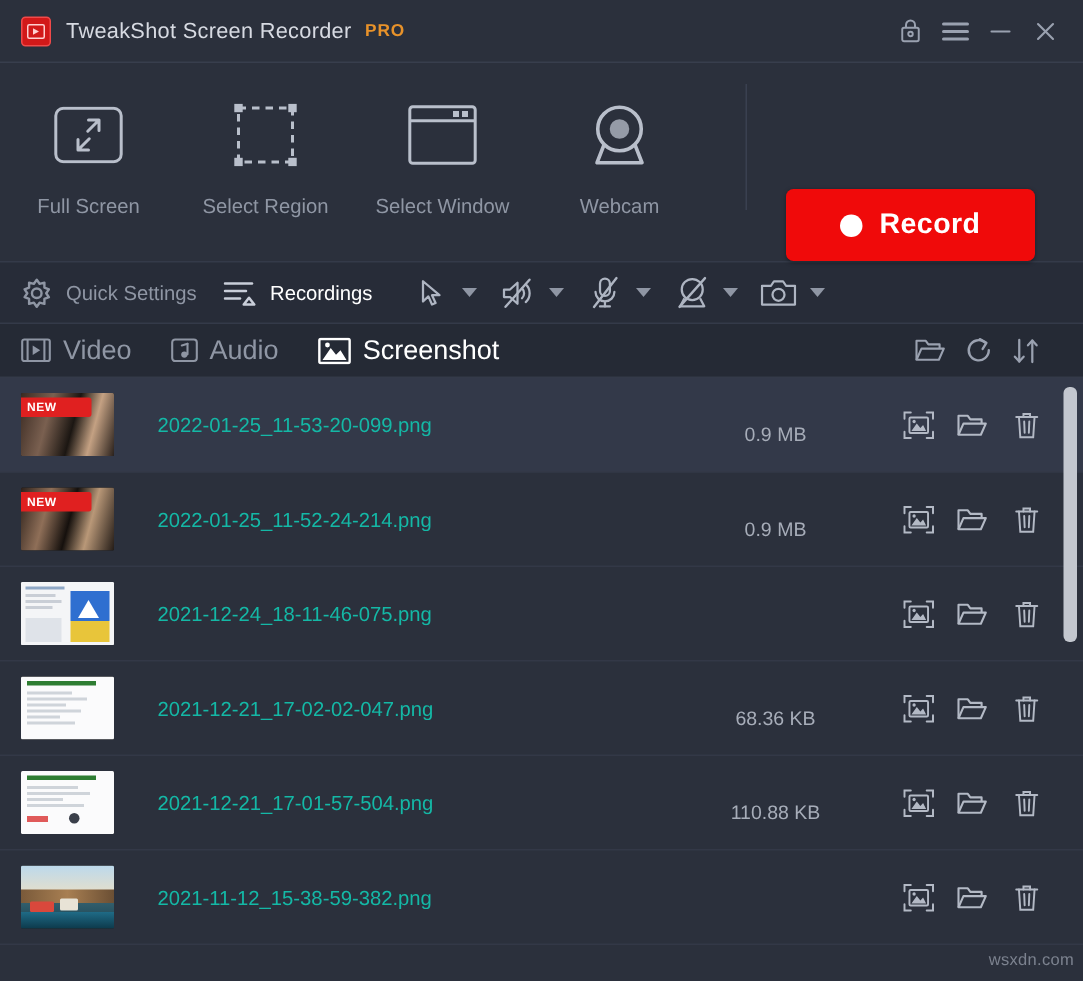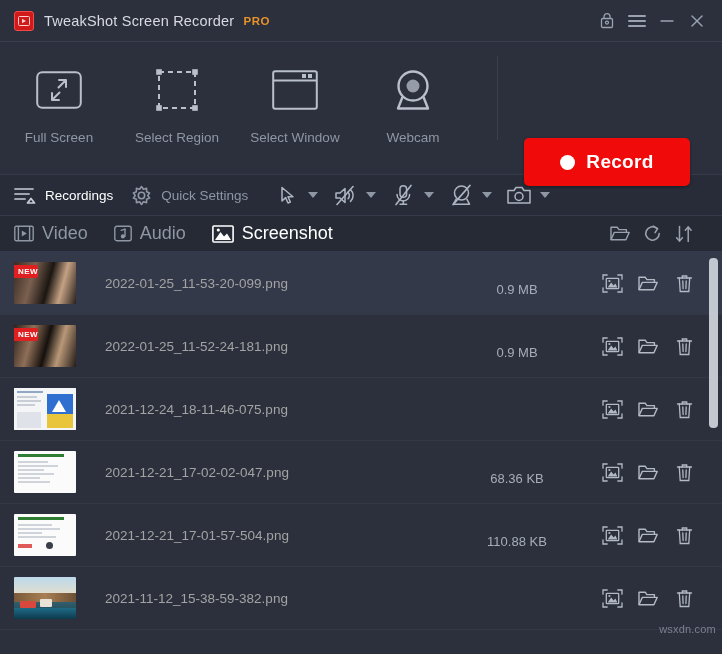--- a/index.html
+++ b/index.html
@@ -66,21 +66,21 @@
     color: #b9bfcb;
   }
   .mode .lbl {
     margin-top: 12px; font-size: 13.5px; color: #8f96a4; white-space: nowrap;
   }
   .mode-sep {
     position: absolute; left: 497px; top: 14px;
     width: 1px; height: 84px; background: #3a4050;
   }
   .record-wrap {
-    position: absolute; left: 524px; top: 96px;
+    position: absolute; left: 524px; top: 84px;
   }
   .record-btn {
     width: 166px; height: 48px; border-radius: 5px;
     background: #f00a0a;
     display: flex; align-items: center; justify-content: center;
     cursor: pointer; border: none;
     box-shadow: 0 1px 3px rgba(0,0,0,.35);
   }
   .record-dot {
     width: 15px; height: 15px; border-radius: 50%;
@@ -148,27 +148,27 @@
     width: 62px; height: 42px; flex: none;
     position: relative; overflow: hidden;
     border-radius: 1px;
     background: #1a1a1a;
   }
   .thumb .inner { position:absolute; inset:0; }
   .newtag {
     position: absolute; left: 0; top: 3px;
     background: #e02020; color: #fff;
     font-size: 8px; font-weight: bold; letter-spacing: .4px;
-    padding: 2px 0 2px 4px;
+    padding: 2px 23px 2px 4px;
     border-radius: 0 2px 2px 0;
     z-index: 3;
   }
   .fname {
     margin-left: 29px;
-    font-size: 13.5px; color: #a3a3a3;
+    font-size: 13.5px; color: #14b8a6;
     flex: 1 1 auto; white-space: nowrap; overflow: hidden;
   }
   .fsize {
     font-size: 13px; color: #a7adb9;
     width: 150px; text-align: center; flex: none; margin-top: 12px;
   }
   .racts { display: flex; align-items: center; flex: none; }
   .ract {
     width: 32px; height: 30px; display:flex; align-items:center; justify-content:center;
     color:#b3b9c5; cursor:pointer; margin-left: 4px;
@@ -178,21 +178,21 @@
   .sbtrack {
     position: absolute; right: 4px; top: 6px;
     width: 9px; bottom: 6px; background: transparent;
   }
   .sbthumb {
     position: absolute; left: 0; top: 0;
     width: 9px; height: 170px; border-radius: 4px;
     background: #c3c7cf; cursor: pointer;
   }
   .watermark {
-    position: absolute; right: 6px; bottom: 19px;
+    position: absolute; right: 6px; bottom: 8px;
     font-size: 11px; color: #7c828f; letter-spacing: .2px;
   }
 
   
   .t-doc { background:#f2f3f5; }
   .t-photo-sky { position:absolute; left:0; right:0; top:0; height:45%;
     background: linear-gradient(#bcd9ec,#e6dfca); }
   .t-photo-land { position:absolute; left:0; right:0; bottom:0; height:58%;
     background: linear-gradient(#3d6a78,#17404f); }
 </style>
@@ -293,40 +293,40 @@
     <div class="record-wrap">
       <button class="record-btn">
         <span class="record-dot"></span>
         <span class="record-lbl">Record</span>
       </button>
     </div>
   </div>
 
   <div class="secbar">
 
+    <div class="secitem">
+      <span class="si" style="color:#8f96a4">
+        <svg width="21" height="21" viewBox="0 0 21 21" fill="none" stroke="currentColor" stroke-width="1.6">
+          <circle cx="10.5" cy="10.5" r="3.2"></circle>
+          <path d="M10.5 1.5 L12.4 4.2 L15.6 3.4 L15.6 6.7 L18.6 7.9 L16.8 10.5 L18.6 13.1 L15.6 14.3 L15.6 17.6 L12.4 16.8 L10.5 19.5 L8.6 16.8 L5.4 17.6 L5.4 14.3 L2.4 13.1 L4.2 10.5 L2.4 7.9 L5.4 6.7 L5.4 3.4 L8.6 4.2 Z" stroke-linejoin="round"></path>
+        </svg>
+      </span>
+      <span class="st">Quick Settings</span>
+    </div>
+
     <div class="secitem active">
       <span class="si">
         <svg width="22" height="20" viewBox="0 0 22 20" fill="none" stroke="currentColor" stroke-width="1.7" stroke-linecap="round">
           <line x1="1" y1="4" x2="19" y2="4"></line>
           <line x1="1" y1="9" x2="15" y2="9"></line>
           <line x1="1" y1="14" x2="11" y2="14"></line>
           <path d="M13.5 18 L17 13.5 L20.5 18 Z" stroke-linejoin="round"></path>
         </svg>
       </span>
       <span class="st">Recordings</span>
-    </div>
-
-    <div class="secitem">
-      <span class="si" style="color:#8f96a4">
-        <svg width="21" height="21" viewBox="0 0 21 21" fill="none" stroke="currentColor" stroke-width="1.6">
-          <circle cx="10.5" cy="10.5" r="3.2"></circle>
-          <path d="M10.5 1.5 L12.4 4.2 L15.6 3.4 L15.6 6.7 L18.6 7.9 L16.8 10.5 L18.6 13.1 L15.6 14.3 L15.6 17.6 L12.4 16.8 L10.5 19.5 L8.6 16.8 L5.4 17.6 L5.4 14.3 L2.4 13.1 L4.2 10.5 L2.4 7.9 L5.4 6.7 L5.4 3.4 L8.6 4.2 Z" stroke-linejoin="round"></path>
-        </svg>
-      </span>
-      <span class="st">Quick Settings</span>
     </div>
 
     <div class="tool-group">
       <span class="tool-ic">
         <svg width="17" height="19" viewBox="0 0 17 19" fill="none" stroke="currentColor" stroke-width="1.5" stroke-linejoin="round">
           <path d="M3 1.5 L3 15 L6.6 11.6 L9 17 L11.4 16 L9 10.8 L14 10.8 Z"></path>
         </svg>
       </span>
       <span class="caret">
         <svg width="10" height="7" viewBox="0 0 10 7" fill="currentColor">
@@ -495,21 +495,21 @@
           </svg>
         </span>
       </div>
     </div>
 
     <div class="row">
       <div class="thumb">
         <div class="inner" style="background:linear-gradient(105deg,#2d211b 0%,#8f6f58 28%,#15100d 52%,#b99878 72%,#241c17 100%)"></div>
         <div class="newtag">NEW</div>
       </div>
-      <div class="fname">2022-01-25_11-52-24-181.png</div>
+      <div class="fname">2022-01-25_11-52-24-214.png</div>
       <div class="fsize">0.9 MB</div>
       <div class="racts">
         <span class="ract">
           <svg width="21" height="19" viewBox="0 0 21 19" fill="none" stroke="currentColor" stroke-width="1.3">
             <path d="M1 5.2 L1 1 L5.2 1 M15.8 1 L20 1 L20 5.2 M20 13.8 L20 18 L15.8 18 M5.2 18 L1 18 L1 13.8" stroke-linecap="round"></path>
             <rect x="4.3" y="4.3" width="12.4" height="10.4" rx="0.8"></rect>
             <polygon points="5.6,13.4 9.2,8.4 11.6,11.4 13.4,9.4 15.4,13.4" fill="currentColor" stroke="none"></polygon>
             <circle cx="7.4" cy="7" r="1.1" fill="currentColor" stroke="none"></circle>
           </svg>
         </span>

